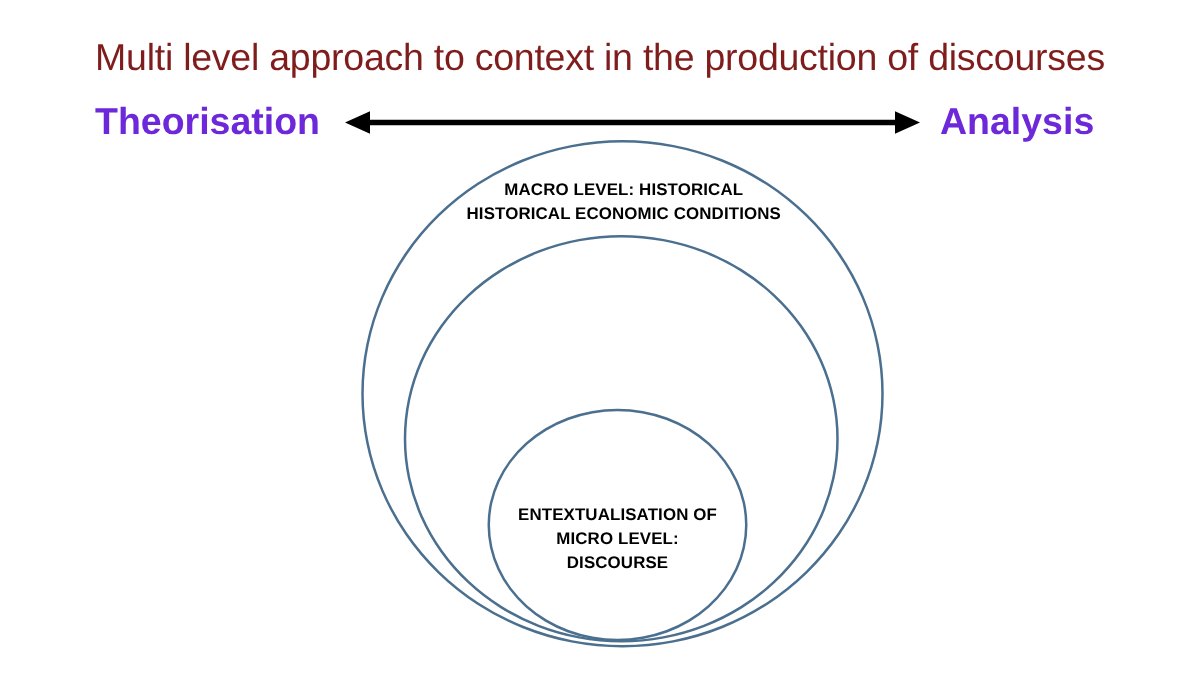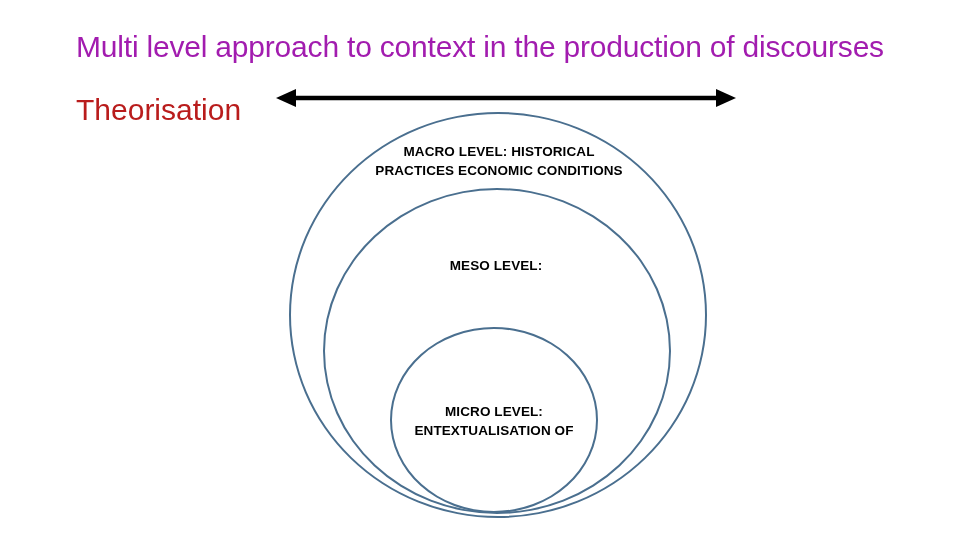--- a/index.html
+++ b/index.html
@@ -29,33 +29,32 @@
     position: absolute;
     left: 60px;
     top: 28px;
     width: 840px;
     text-align: center;
     font-size: 30px;
     font-weight: 400;
     line-height: 38px;
     letter-spacing: -0.2px;
     white-space: nowrap;
-    color: #a21caf;
+    color: #7f1d1d;
   }
 
   
   .axis-label {
     position: absolute;
     top: 78px;
     font-size: 30px;
-    font-weight: 400;
+    font-weight: 700;
     line-height: 40px;
     white-space: nowrap;
-    color: #b91c1c;
-    margin-top: 12px;
+    color: #6d28d9;
   }
   .axis-label.left  { left: 76px; }
   .axis-label.right { left: 752px; }
 
   .axis-arrow {
     position: absolute;
     left: 276px;
     top: 78px;
     width: 460px;
     height: 40px;
@@ -128,34 +127,35 @@
   <div class="axis-label left">Theorisation</div>
 
   <div class="axis-arrow">
     <svg width="460" height="40" viewBox="0 0 460 40">
       <line x1="14" y1="20" x2="446" y2="20" stroke="#000000" stroke-width="4.5" stroke-linecap="butt"></line>
       <polygon points="0,20 20,11 20,29" fill="#000000"></polygon>
       <polygon points="460,20 440,11 440,29" fill="#000000"></polygon>
     </svg>
   </div>
 
+  <div class="axis-label right">Analysis</div>
 
   <div class="circle-stage">
     <div class="ellipse macro"></div>
     <div class="ellipse meso"></div>
     <div class="ellipse micro"></div>
 
     <div class="level-caption caption-macro">
       <span class="line">MACRO LEVEL: HISTORICAL</span>
-      <span class="line">PRACTICES ECONOMIC CONDITIONS</span>
+      <span class="line">HISTORICAL ECONOMIC CONDITIONS</span>
     </div>
 
     <div class="level-caption caption-meso">
-      <span class="line">MESO LEVEL:</span>
     </div>
 
     <div class="level-caption caption-micro">
+      <span class="line">ENTEXTUALISATION OF</span>
       <span class="line">MICRO LEVEL:</span>
-      <span class="line">ENTEXTUALISATION OF</span>
+      <span class="line">DISCOURSE</span>
     </div>
   </div>
 
 </div>
 
 </body></html>

